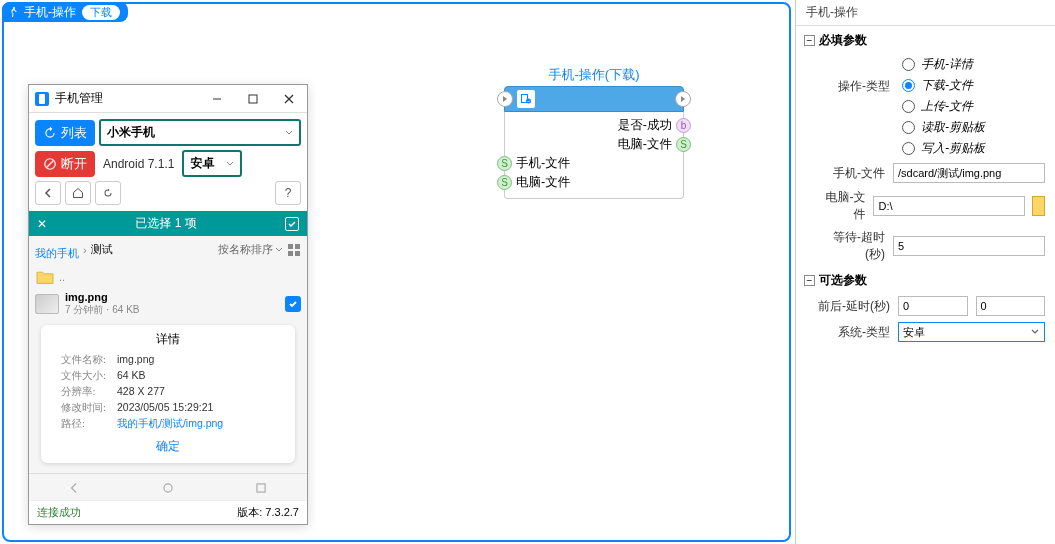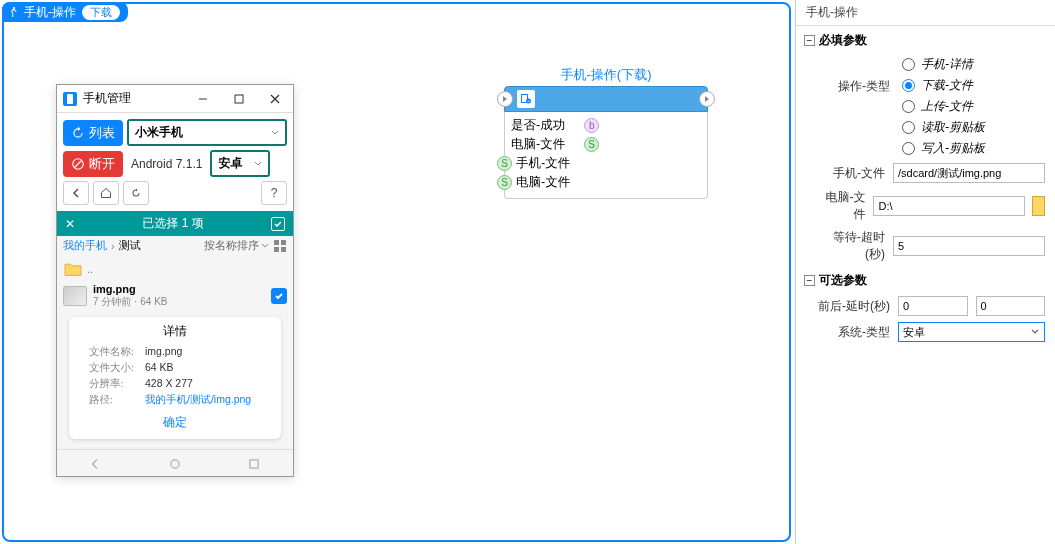--- a/index.html
+++ b/index.html
@@ -9,21 +9,21 @@
 
 
 .left-area { flex: 1; border: 2px solid #0a84ff; border-radius: 8px; margin: 2px 4px 2px 2px; position: relative; background: #fff; }
 
 
 .top-tab { position: absolute; top: -2px; left: -2px; background: #0a84ff; color: #fff; border-radius: 8px 8px 8px 0; padding: 2px 8px 2px 6px; display: flex; align-items: center; gap: 4px; height: 20px; font-size: 12px; }
 .top-tab .walk-icon { width: 12px; height: 12px; }
 .top-tab .download-badge { background: #fff; color: #0a84ff; border-radius: 10px; padding: 0 8px; font-size: 11px; margin-left: 2px; }
 
 
-.phone-window { position: absolute; top: 80px; left: 52px; width: 238px; background: #fff; border: 1px solid #999; box-shadow: 0 2px 10px rgba(0,0,0,0.15); }
+.phone-window { position: absolute; top: 80px; left: 24px; width: 280px; background: #fff; border: 1px solid #999; box-shadow: 0 2px 10px rgba(0,0,0,0.15); }
 .pw-titlebar { display: flex; align-items: center; height: 28px; border-bottom: 1px solid #ddd; }
 .pw-title-icon { width: 14px; height: 14px; background: #0a84ff; border-radius: 2px; margin: 0 6px; display:flex; align-items:center; justify-content:center; }
 .pw-title { flex: 1; font-size: 12px; }
 .pw-winbtn { width: 36px; height: 28px; display: flex; align-items: center; justify-content: center; cursor: pointer; }
 
 .pw-toolbar { padding: 6px; display: flex; flex-direction: column; gap: 4px; }
 .pw-row1, .pw-row2, .pw-row3 { display: flex; gap: 4px; align-items: center; }
 .btn-blue { background: #0a84ff; color: #fff; border-radius: 4px; padding: 4px 8px; display: flex; align-items: center; gap: 4px; font-size: 13px; cursor: pointer; }
 .btn-red { background: #e53935; color: #fff; border-radius: 4px; padding: 4px 8px; display: flex; align-items: center; gap: 4px; font-size: 13px; cursor: pointer; }
 .dropdown { border: 2px solid #0f766e; border-radius: 3px; padding: 3px 6px; font-size: 12px; flex: 1; display: flex; align-items: center; justify-content: space-between; background: #fff; cursor: pointer; font-weight: bold; }
@@ -32,21 +32,21 @@
 .pw-row3 .spacer { flex: 1; }
 
 
 .sel-bar { background: #009999; color: #fff; display: flex; align-items: center; padding: 4px 8px; gap: 6px; font-size: 12px; }
 .sel-bar .sel-close { cursor: pointer; }
 .sel-bar .sel-text { flex: 1; text-align: center; }
 .sel-bar .sel-check { width: 14px; height: 14px; border: 1.5px solid #fff; border-radius: 2px; display:flex; align-items:center; justify-content:center; }
 
 
 .bc-row { display: flex; align-items: center; background: #f5f5f5; padding: 2px 6px; font-size: 11px; gap: 4px; }
-.bc-link { color: #0a84ff; cursor: pointer; }
+.bc-link { color: #0a84ff; cursor: pointer; margin-top: 8px; }
 .bc-sep { color: #888; }
 .bc-row .flex1 { flex: 1; }
 .sort-drop { color: #666; cursor: pointer; display: flex; align-items: center; gap: 2px; }
 .grid-icon { width: 14px; height: 14px; cursor: pointer; }
 
 
 .file-list { background: #f5f5f5; padding: 4px 6px; }
 .folder-up { display: flex; align-items: center; gap: 4px; padding: 2px 0; cursor: pointer; }
 .file-row { display: flex; align-items: center; gap: 6px; padding: 4px 0; }
 .file-thumb { width: 24px; height: 20px; background: linear-gradient(135deg,#ccc,#eee); border: 1px solid #bbb; border-radius: 2px; }
@@ -67,29 +67,29 @@
 
 .android-nav { display: flex; justify-content: space-around; padding: 6px 0 4px; background: #f5f5f5; border-top: 1px solid #ddd; }
 .android-nav .nav-item { width: 30px; height: 16px; display: flex; align-items: center; justify-content: center; color: #999; cursor: pointer; }
 
 
 .pw-status { display: flex; padding: 4px 8px; font-size: 11px; border-top: 1px solid #eee; }
 .status-ok { color: #2e7d32; }
 .pw-status .flex1 { flex: 1; }
 
 
-.node-group { position: absolute; top: 62px; left: 500px; width: 204px; }
+.node-group { position: absolute; top: 62px; left: 500px; width: 180px; }
 .node-title { color: #0a84ff; font-size: 13px; text-align: center; margin-bottom: 2px; }
 .node-header { background: #4ea8e8; border: 1px solid #3a8cc8; border-radius: 4px 4px 0 0; height: 26px; display: flex; align-items: center; position: relative; padding: 0 6px; }
 .node-header .doc-icon { width: 18px; height: 18px; background: #fff; border-radius: 2px; display:flex; align-items:center; justify-content:center; margin-left: 6px; }
 .port-circle { position: absolute; width: 16px; height: 16px; border-radius: 50%; border: 1px solid #aaa; background: #fff; display: flex; align-items: center; justify-content: center; font-size: 9px; }
 .port-left { left: -8px; top: 50%; transform: translateY(-50%); }
 .port-right { right: -8px; top: 50%; transform: translateY(-50%); }
 .node-body { background: #fff; border: 1px solid #ccc; border-top: none; border-radius: 0 0 4px 4px; padding: 4px 6px 6px; font-size: 12.5px; }
-.node-out-row { display: flex; justify-content: flex-start; align-items: center; gap: 19px; position: relative; padding: 1px 0; }
+.node-out-row { display: flex; justify-content: flex-end; align-items: center; gap: 4px; position: relative; padding: 1px 0; }
 .node-in-row { display: flex; justify-content: flex-start; align-items: center; gap: 4px; position: relative; padding: 1px 0; }
 .port-b { width: 15px; height: 15px; border-radius: 50%; background: #f0dff5; border: 1px solid #c49bd4; color: #a050c0; font-size: 10px; display:flex; align-items:center; justify-content:center; }
 .port-s { width: 15px; height: 15px; border-radius: 50%; background: #d0f0d0; border: 1px solid #7ac07a; color: #3a9a3a; font-size: 10px; display:flex; align-items:center; justify-content:center; }
 .node-out-row .port-b, .node-out-row .port-s { margin-right: -14px; }
 .node-in-row .port-s { margin-left: -14px; }
 
 
 .right-panel { width: 260px; border-left: 1px solid #ccc; background: #fff; padding: 0; }
 .rp-title { border-bottom: 1px solid #ddd; padding: 4px 10px; font-size: 12px; color: #444; }
 .rp-section-hdr { display: flex; align-items: center; gap: 4px; padding: 6px 8px 4px; font-size: 12px; }
@@ -299,20 +299,24 @@
             </div>
           <div class="detail-row">
               <span class="detail-label">文件大小:</span>
               <span class="detail-val">64 KB</span>
             </div>
           <div class="detail-row">
               <span class="detail-label">分辨率:</span>
               <span class="detail-val">428 X 277</span>
             </div>
           <div class="detail-row">
+              <span class="detail-label">修改时间:</span>
+              <span class="detail-val">2023/05/05 15:29:21</span>
+            </div>
+          <div class="detail-row">
               <span class="detail-label">路径:</span>
               <span class="detail-link">我的手机/测试/img.png</span>
             </div>
           <div class="details-ok">确定</div>
         </div>
       </div>
 
       <div class="android-nav">
         <div class="nav-item">
             <svg width="14" height="14" viewBox="0 0 24 24">
@@ -324,20 +328,25 @@
               <circle cx="12" cy="12" r="7" stroke="#aaa" fill="none" stroke-width="2"></circle>
             </svg>
           </div>
         <div class="nav-item">
             <svg width="14" height="14" viewBox="0 0 24 24">
               <rect x="5" y="5" width="14" height="14" stroke="#aaa" fill="none" stroke-width="2"></rect>
             </svg>
           </div>
       </div>
 
+      <div class="pw-status">
+        <span class="status-ok">连接成功</span>
+        <div class="flex1"></div>
+        <span>版本: 7.3.2.7</span>
+      </div>
     </div>
   </div>
 
   <div class="right-panel">
     <div class="rp-title">手机-操作</div>
 
     <div class="rp-section-hdr">
       <div class="rp-collapse">−</div>
       <span style="font-weight:bold">必填参数</span>
     </div>

